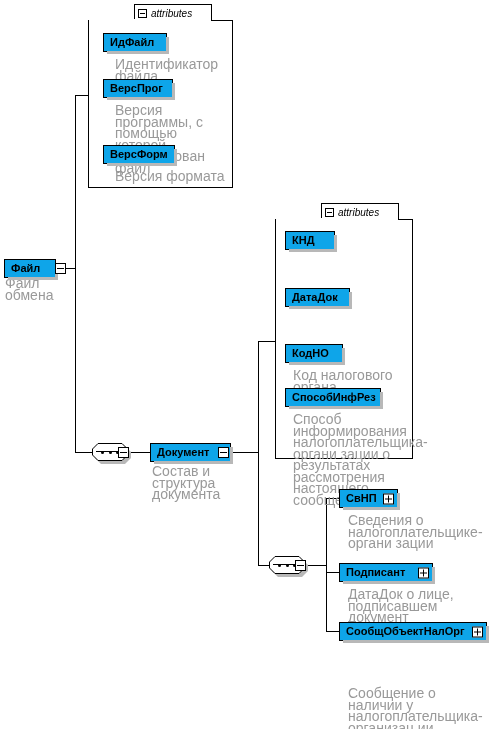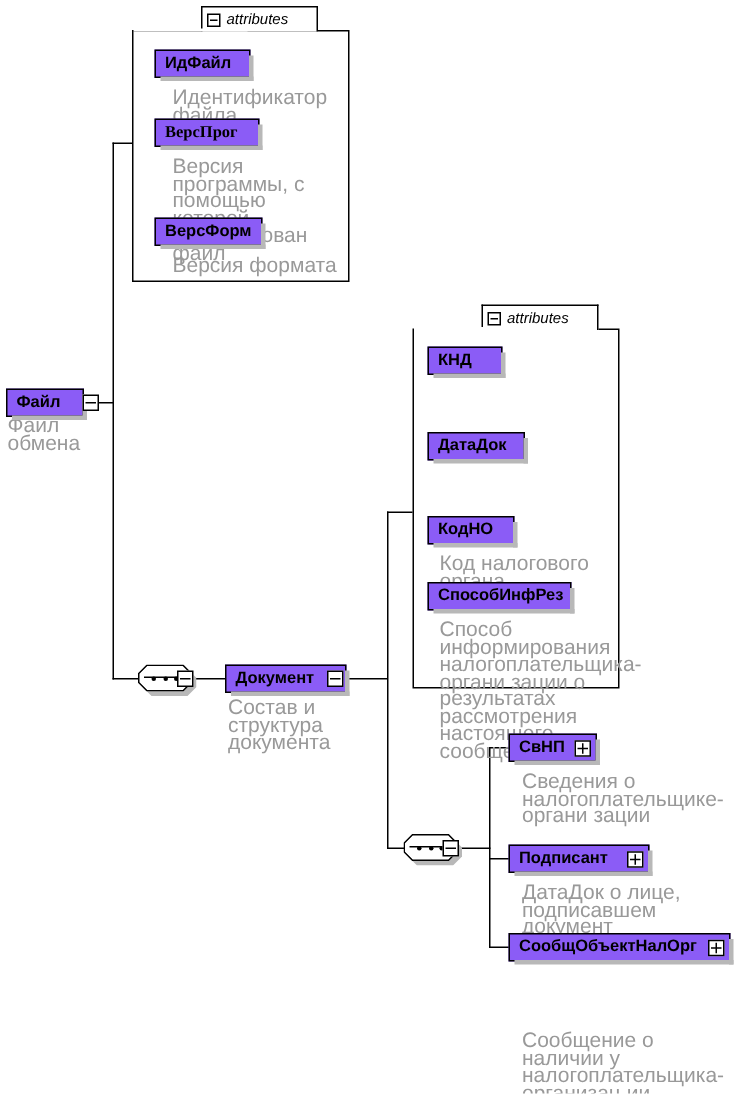--- a/index.html
+++ b/index.html
@@ -19,21 +19,21 @@
     left: 0; top: 0;
     width: 491px;
     height: 729px;
   }
 
   
   .node {
     position: absolute;
     box-sizing: border-box;
     border: 1px solid #000000;
-    background: #8b5cf6;
+    background: #0ea5e9;
     height: 19px;
     display: flex;
     align-items: flex-start;
     z-index: 5;
   }
   .node .node-label {
     font-size: 11px;
     font-weight: bold;
     color: #000000;
     padding: 0 6px;
@@ -284,21 +284,21 @@
       <span class="tablabel">attributes</span>
     </div>
     <div class="tabmask" style="left:1px; top:15px; width:76px;"></div>
   </div>
 
   <div class="node" style="left:103px; top:33px; width:64px;">
     <span class="node-label">ИдФайл</span>
   </div>
   <div class="caption" style="left:115px; top:59px; width:112px;">Идентификатор файла</div>
 
-  <div class="node" style="left:103px; top:79px; width:70px;font-family:Liberation Serif, serif;">
+  <div class="node" style="left:103px; top:79px; width:70px;">
     <span class="node-label">ВерсПрог</span>
   </div>
   <div class="caption" style="left:115px; top:105px; width:108px;">Версия программы, с помощью которой сформирован файл</div>
 
   <div class="node" style="left:103px; top:145px; width:72px;">
     <span class="node-label">ВерсФорм</span>
   </div>
   <div class="caption" style="left:115px; top:171px; width:112px;">Версия формата</div>
 
   <div class="seq" style="left:92px; top:443px;">

